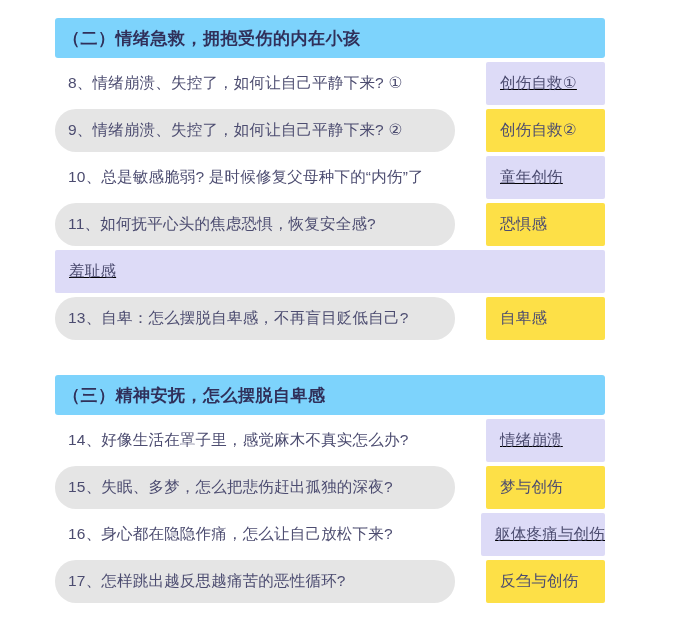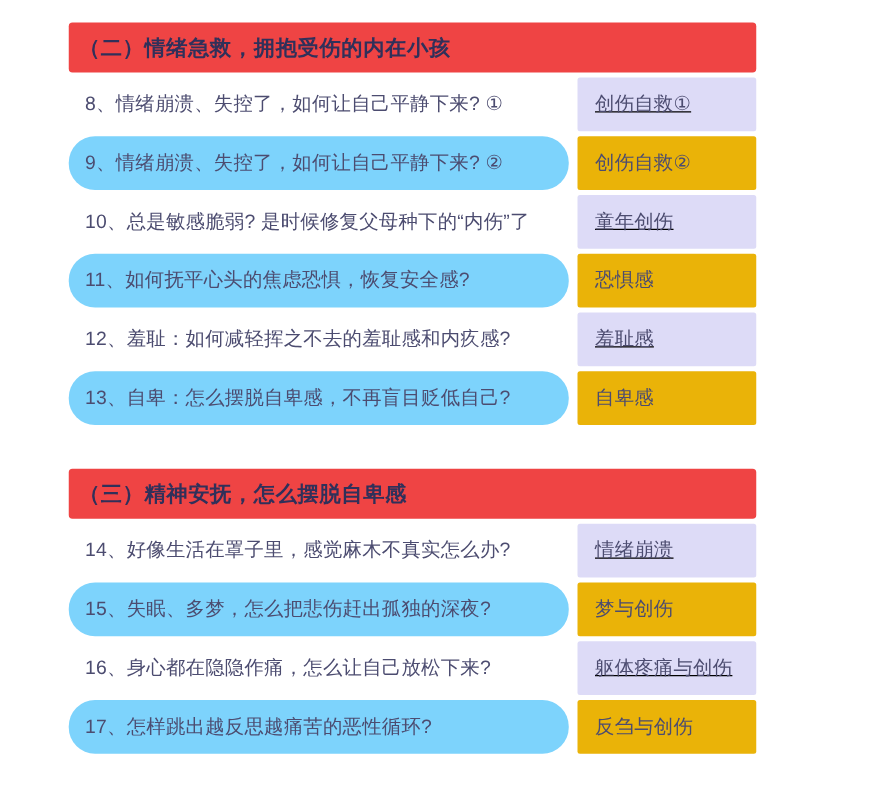--- a/index.html
+++ b/index.html
@@ -18,37 +18,38 @@
   .table {
     position: absolute;
     left: 55px;
     top: 18px;
     width: 550px;
   }
   .section { margin: 0; }
   .section + .section { margin-top: 35px; }
   .section-header {
     height: 40px;
-    background: #ef4444;
+    background: #7dd3fc;
     border-radius: 3px;
     display: flex;
     align-items: center;
     padding-left: 8px;
     box-sizing: border-box;
   }
   .section-header span {
     font-size: 17px;
     font-weight: bold;
     color: #30305a;
     letter-spacing: 0.5px;
   }
   .row {
     display: flex;
     margin-top: 4px;
     height: 43px;
+    gap: 24px;
   }
   .cell {
     display: flex;
     align-items: center;
     box-sizing: border-box;
     border-radius: 2px;
   }
   .cell.title {
     width: 400px;
     margin-right: 7px;
@@ -60,22 +61,22 @@
   }
   .cell span {
     font-size: 15.5px;
     color: #4c4c70;
     letter-spacing: 0.2px;
     white-space: nowrap;
   }
   
   .row.odd  .cell.title { background: transparent; }
   .row.odd  .cell.tag   { background: #dddbf7; text-decoration: underline; }
-  .row.even .cell.title { background: #7dd3fc; border-radius: 21px; }
-  .row.even .cell.tag   { background: #eab308; }
+  .row.even .cell.title { background: #e5e5e5; border-radius: 21px; }
+  .row.even .cell.tag   { background: #fde047; }
 </style>
 </head>
 <body>
 
 <div class="page">
   <div class="table" id="sections-root">
       <div class="section">
         <div class="section-header">
           <span>（二）情绪急救，拥抱受伤的内在小孩</span>
         </div>
@@ -105,23 +106,20 @@
         </div>
         <div class="row even">
           <div class="cell title">
             <span>11、如何抚平心头的焦虑恐惧，恢复安全感?</span>
           </div>
           <div class="cell tag">
             <span>恐惧感</span>
           </div>
         </div>
         <div class="row odd">
-          <div class="cell title">
-            <span>12、羞耻：如何减轻挥之不去的羞耻感和内疚感?</span>
-          </div>
           <div class="cell tag">
             <span>羞耻感</span>
           </div>
         </div>
         <div class="row even">
           <div class="cell title">
             <span>13、自卑：怎么摆脱自卑感，不再盲目贬低自己?</span>
           </div>
           <div class="cell tag">
             <span>自卑感</span>

